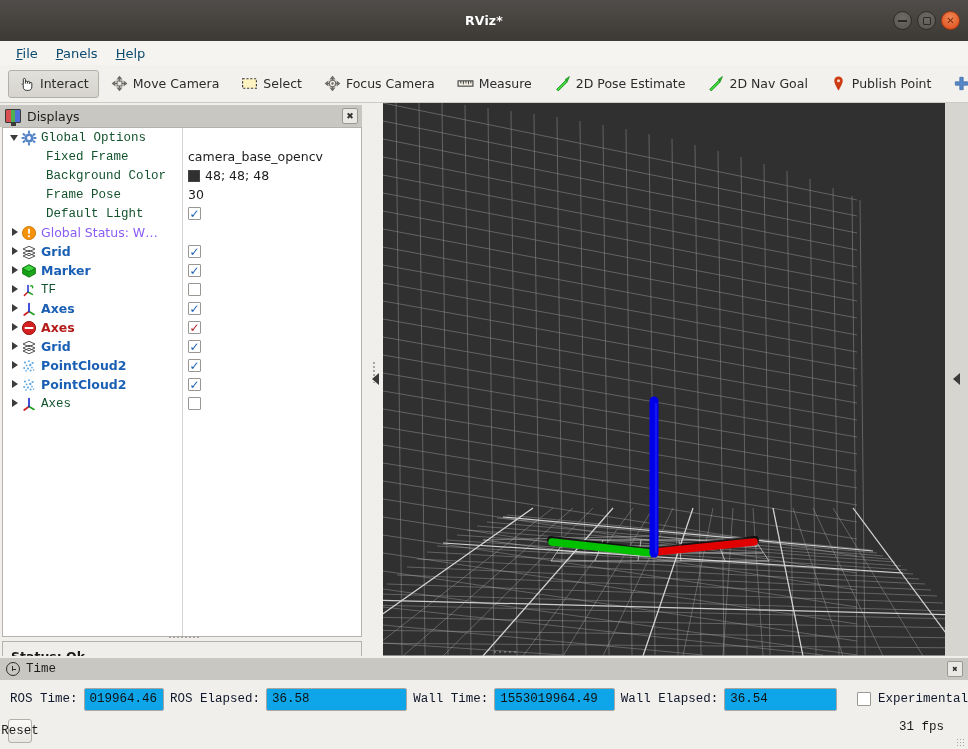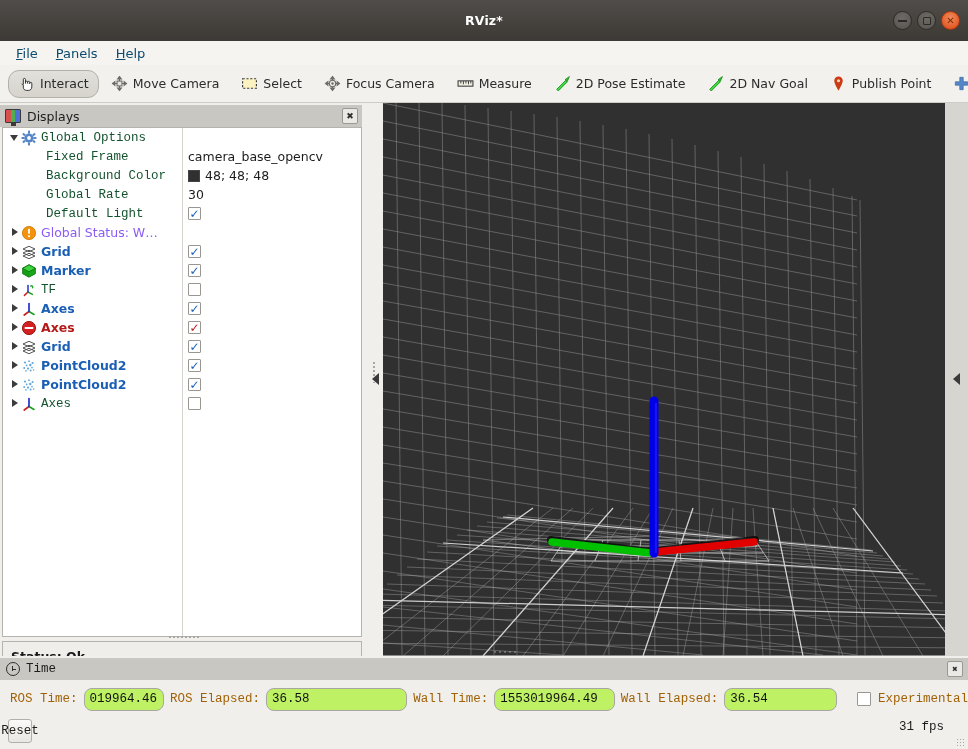--- a/index.html
+++ b/index.html
@@ -63,21 +63,21 @@
   }
   .tb-grip {
     width: 9px; height: 22px; margin: 0 3px 0 4px;
     background-image: radial-gradient(#b8b5b0 40%, transparent 41%);
     background-size: 3px 4px; background-position: 2px 1px;
     background-repeat: repeat-y;
   }
   .tb-btn {
     display: flex; align-items: center; gap: 5px;
     height: 28px; padding: 0 9px; margin: 0 1px;
-    border-radius: 11px; border: 1px solid transparent;
+    border-radius: 3px; border: 1px solid transparent;
     font-size: 12.5px; color: #2b2b2b; white-space: nowrap;
   }
   .tb-btn.active {
     background: linear-gradient(to bottom, #e2e0db, #d6d3cd);
     border: 1px solid #b3b0aa;
   }
   .tb-icon { width: 17px; height: 17px; display: block; flex: 0 0 17px; }
   .tb-spacer { flex: 1 1 auto; }
   .tb-more {
     width: 22px; height: 30px; position: relative; margin-right: 4px;
@@ -255,25 +255,25 @@
     width: 1.4px; height: 5px; background: #2e2e2e;
   }
   .clock-icon::after {
     content: ""; position: absolute; left: 5px; top: 6px;
     width: 4px; height: 1.4px; background: #2e2e2e;
   }
   .time-row {
     position: absolute; left: 0; top: 28px; width: 968px; height: 30px;
     display: flex; align-items: center; padding-left: 10px; gap: 6px;
   }
-  .tlabel { font-size: 12.5px; color: #a16207; white-space: nowrap; }
+  .tlabel { font-size: 12.5px; color: #0f172a; white-space: nowrap; }
   .tinput {
-    height: 23px; border: 1px solid #a9a6a1; background: #bef264;
+    height: 23px; border: 1px solid #a9a6a1; background: #0ea5e9;
     font-size: 12.5px; color: #111; display: flex; align-items: center;
-    padding: 0 5px; border-radius: 8px;
+    padding: 0 5px; border-radius: 2px;
   }
   .tinput.w1 { width: 84px; }
   .tinput.w2 { width: 148px; }
   .tinput.w3 { width: 126px; }
   .tinput.w4 { width: 118px; }
   .exp-wrap { display: flex; align-items: center; gap: 7px; margin-left: 14px; }
   .exp-chk { width: 14px; height: 14px; border: 1px solid #9a9792; background: #fff; border-radius: 1px; }
   .reset-btn {
     position: absolute; left: 8px; top: 63px; width: 24px; height: 24px;
     border: 1px solid #b3b0aa; border-radius: 3px;
@@ -439,21 +439,21 @@
 
         <div class="trow">
           <span class="tw-label plain tw-indent">Background Color</span>
           <span class="tw-value">
             <span class="swatch"></span>
             <span>48; 48; 48</span>
           </span>
         </div>
 
         <div class="trow">
-          <span class="tw-label plain tw-indent">Global Rate</span>
+          <span class="tw-label plain tw-indent">Frame Pose</span>
           <span class="tw-value">30</span>
         </div>
 
         <div class="trow">
           <span class="tw-label plain tw-indent">Default Light</span>
           <span class="tw-value">
             <span class="chk">
                 <span class="mk">✓</span>
               </span>
           </span>

